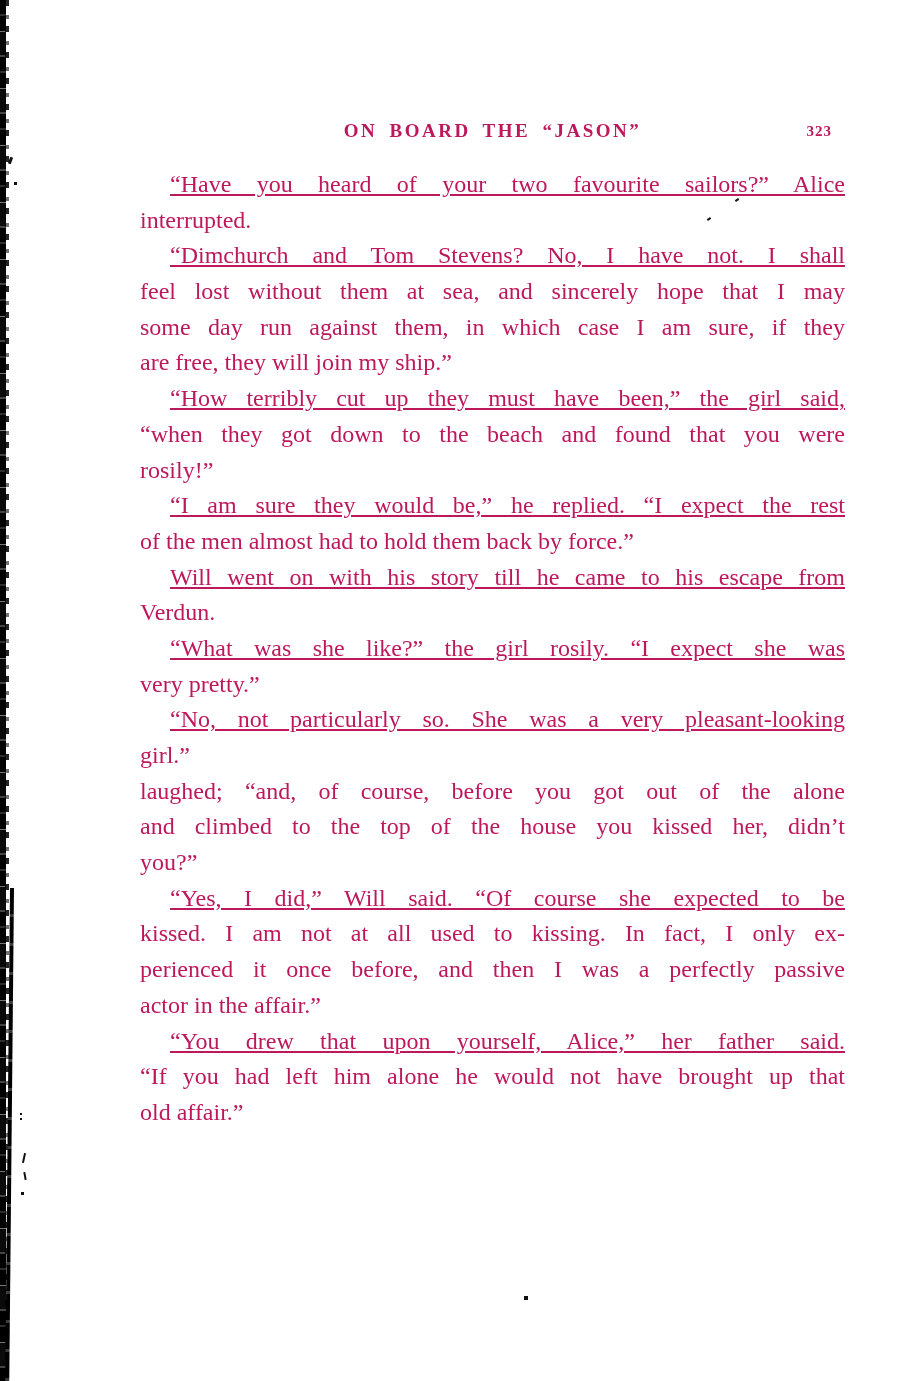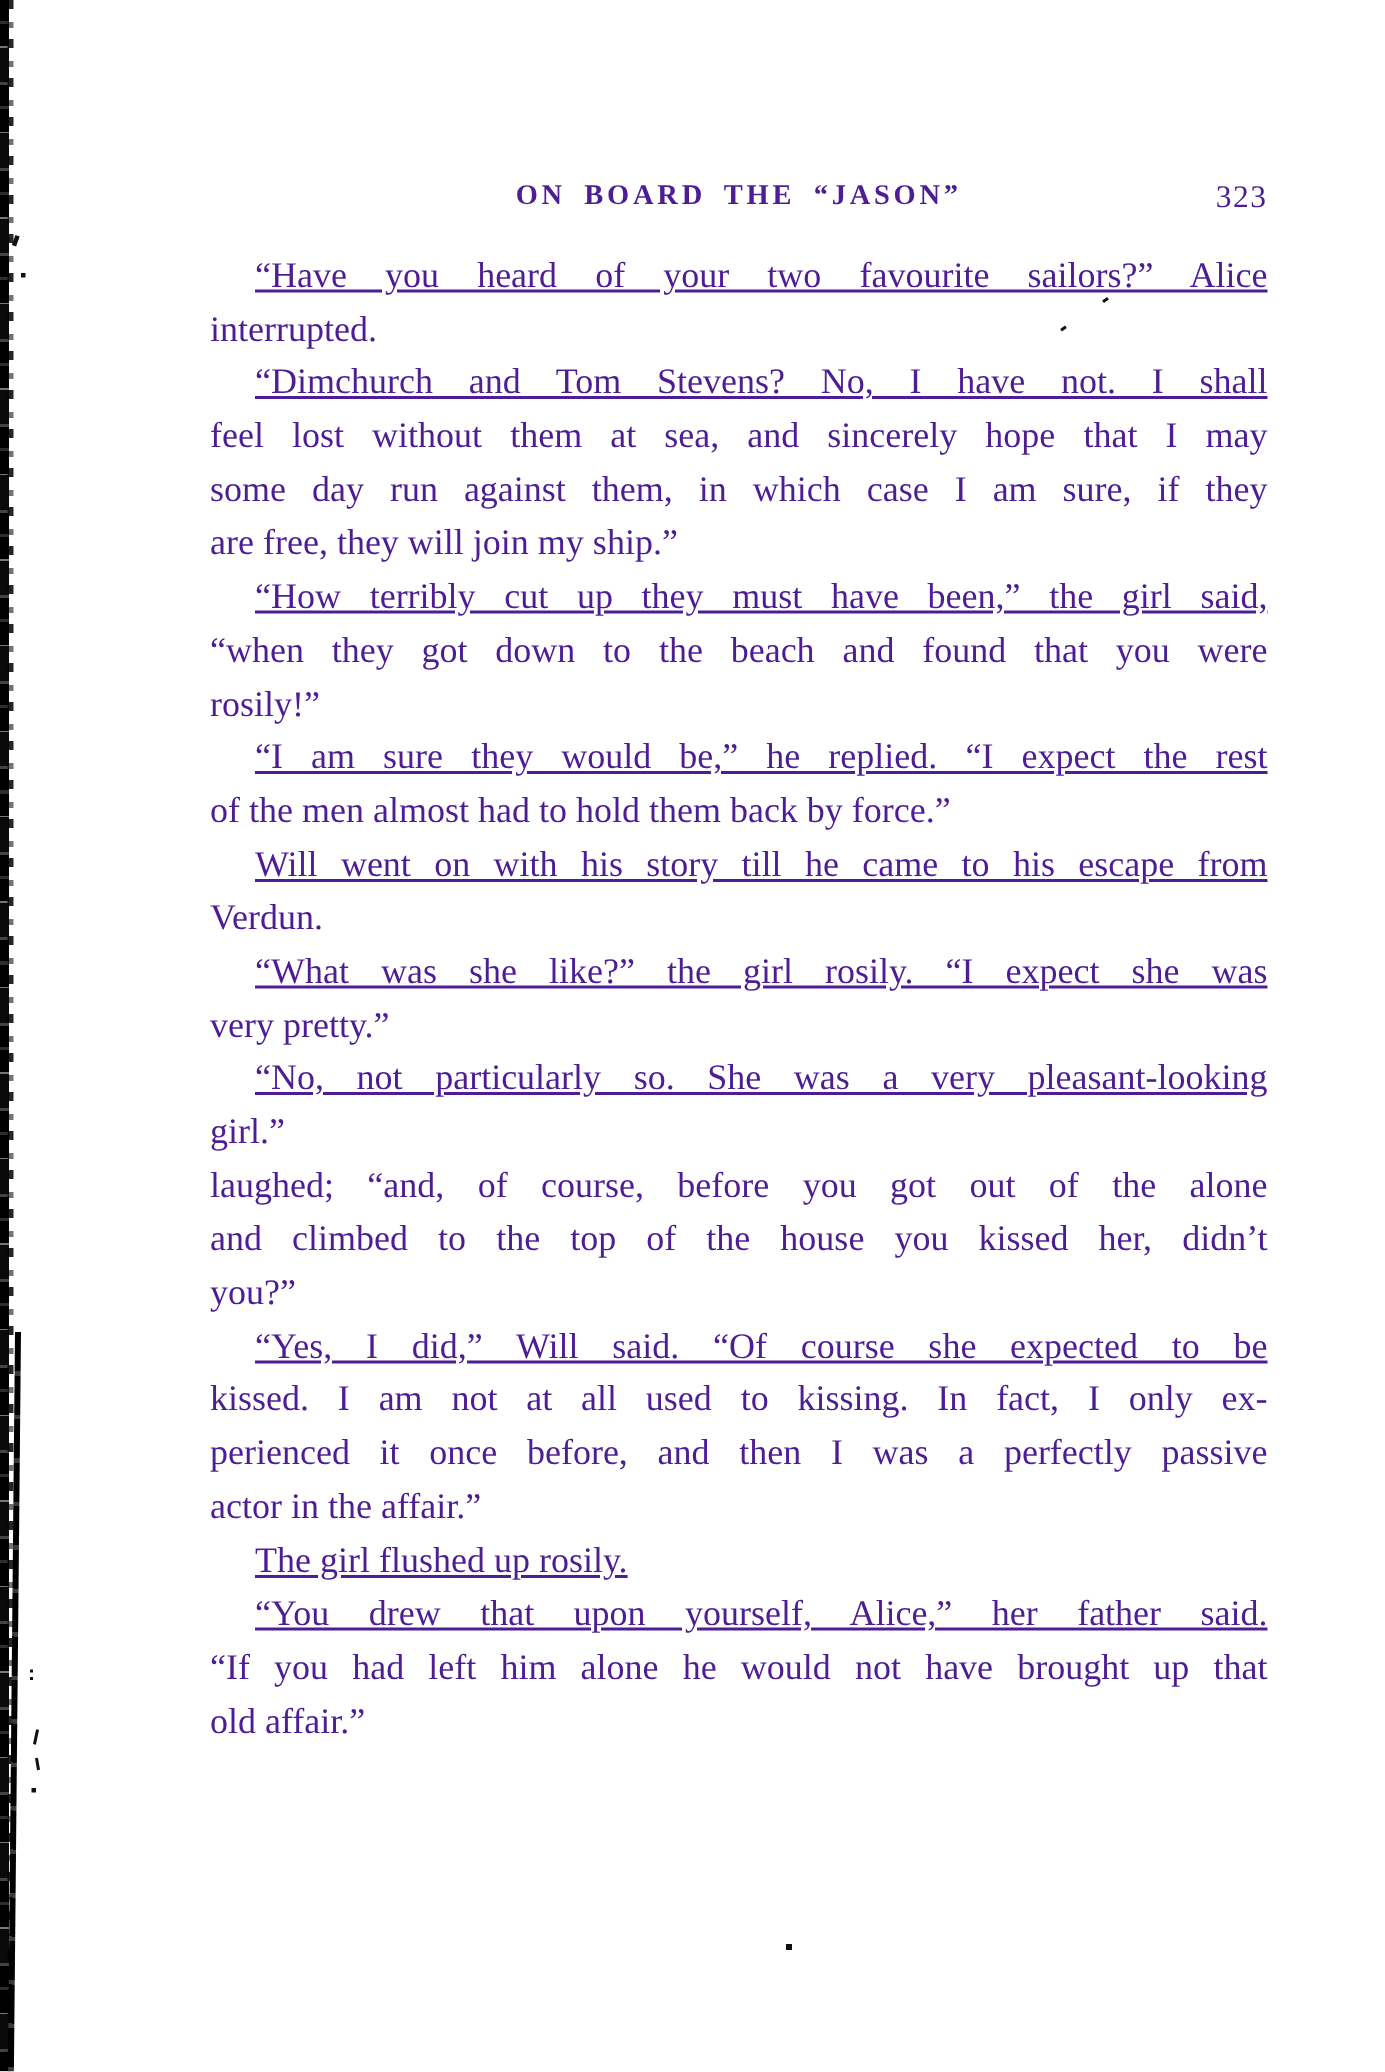--- a/index.html
+++ b/index.html
@@ -7,21 +7,21 @@
     padding: 0;
     background: #ffffff;
   }
   #page {
     position: relative;
     width: 923px;
     height: 1381px;
     background: #ffffff;
     overflow: hidden;
     font-family: "Liberation Serif", "DejaVu Serif", serif;
-    color: #4c1d95;
+    color: #be185d;
   }
 
   
   .binding-stripe-main {
     position: absolute;
     left: 0; top: 0;
     width: 6px; height: 1381px;
     background:
       repeating-linear-gradient(to bottom,
         #000 0px, #000 14px,
@@ -70,23 +70,23 @@
     text-align: center;
     font-size: 19px;
     font-weight: bold;
     letter-spacing: 2.5px;
     word-spacing: 5px;
     line-height: 30px;
     white-space: nowrap;
   }
   #page-number {
     position: absolute;
-    right: 0; top: 0;
-    font-size: 21px;
-    font-weight: normal;
+    right: 13px; top: 0;
+    font-size: 15px;
+    font-weight: bold;
     letter-spacing: 1px;
     line-height: 30px;
   }
 
   
   #text-block {
     position: absolute;
     left: 140px; top: 167px;
     width: 705px;
     font-size: 24px;
@@ -144,19 +144,18 @@
       <div class="line last">very pretty.”</div>
       <div class="line first">“No, not particularly so.  She was a very pleasant-looking</div>
       <div class="line last">girl.”</div>
       <div class="line">laughed; “and, of course, before you got out of the alone</div>
       <div class="line">and climbed to the top of the house you kissed her, didn’t</div>
       <div class="line last">you?”</div>
       <div class="line first">“Yes, I did,” Will said.  “Of course she expected to be</div>
       <div class="line">kissed.  I am not at all used to kissing.  In fact, I only ex-</div>
       <div class="line">perienced it once before, and then I was a perfectly passive</div>
       <div class="line last">actor in the affair.”</div>
-      <div class="line first last">The girl flushed up rosily.</div>
       <div class="line first">“You drew that upon yourself, Alice,” her father said.</div>
       <div class="line">“If you had left him alone he would not have brought up that</div>
       <div class="line last">old affair.”</div>
     </div>
 
 </div>
 
 </body></html>

